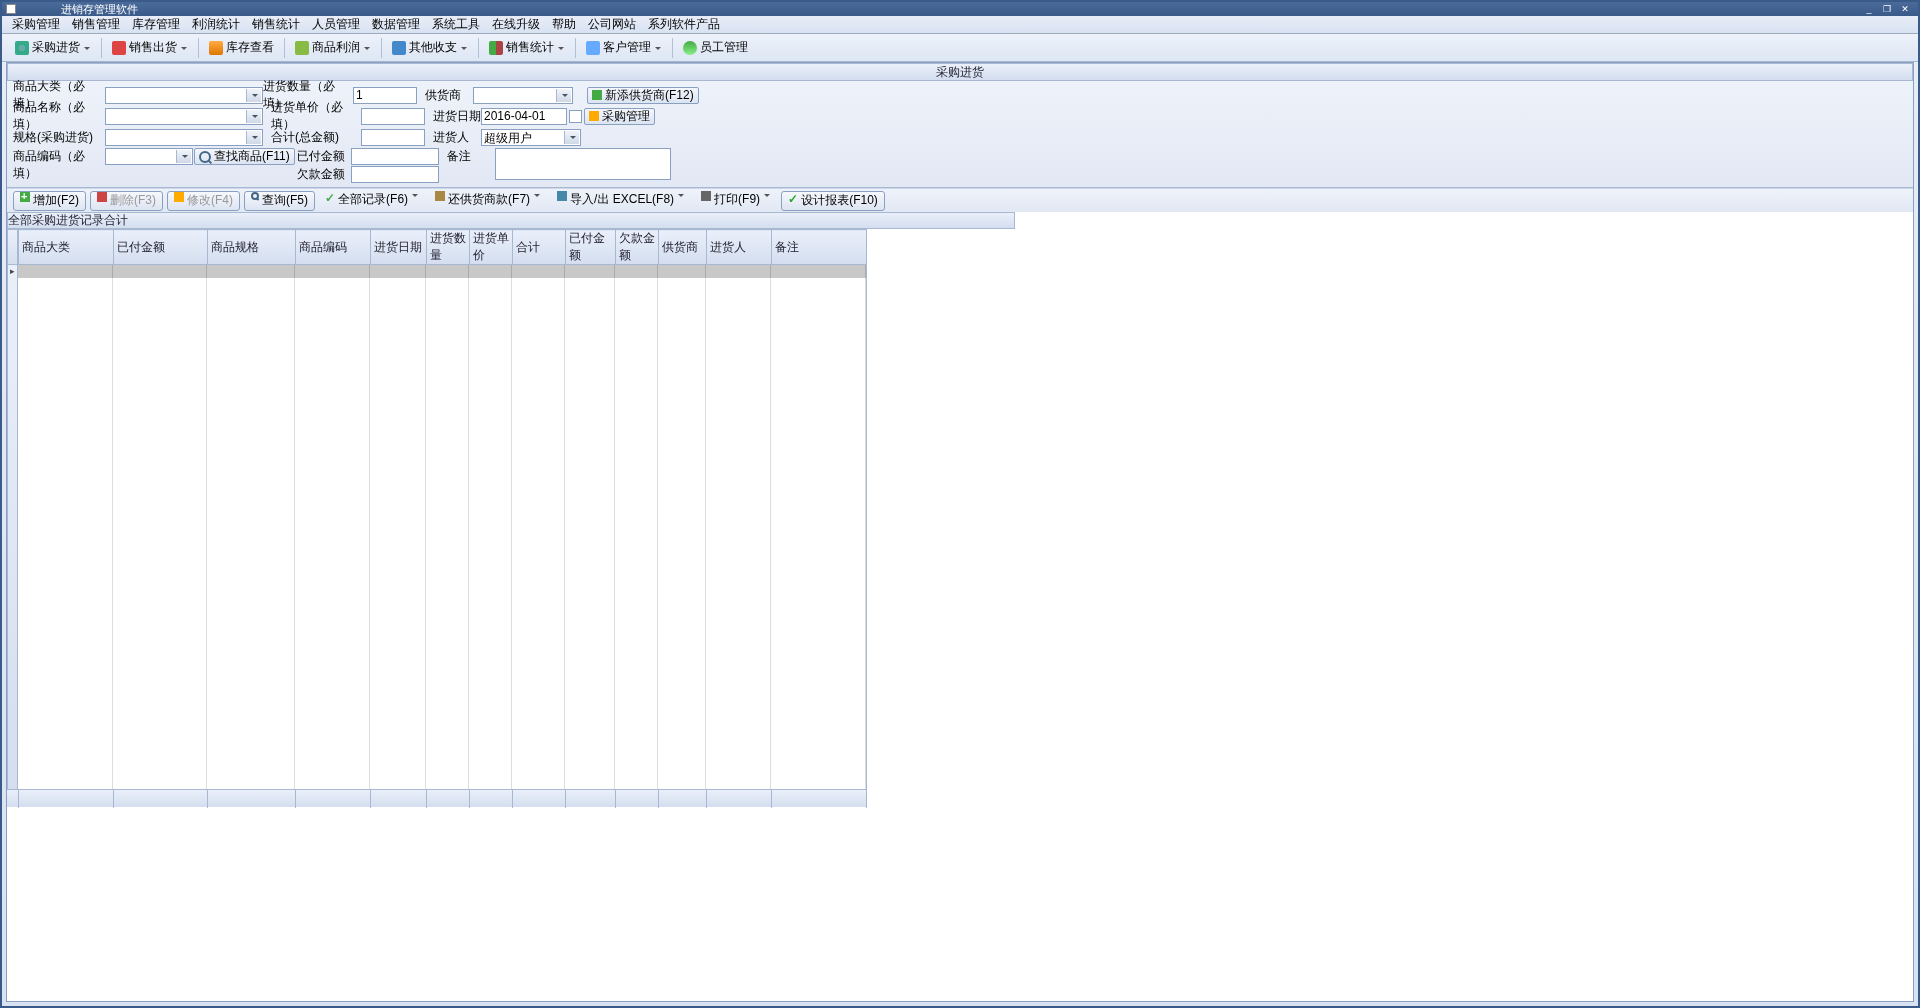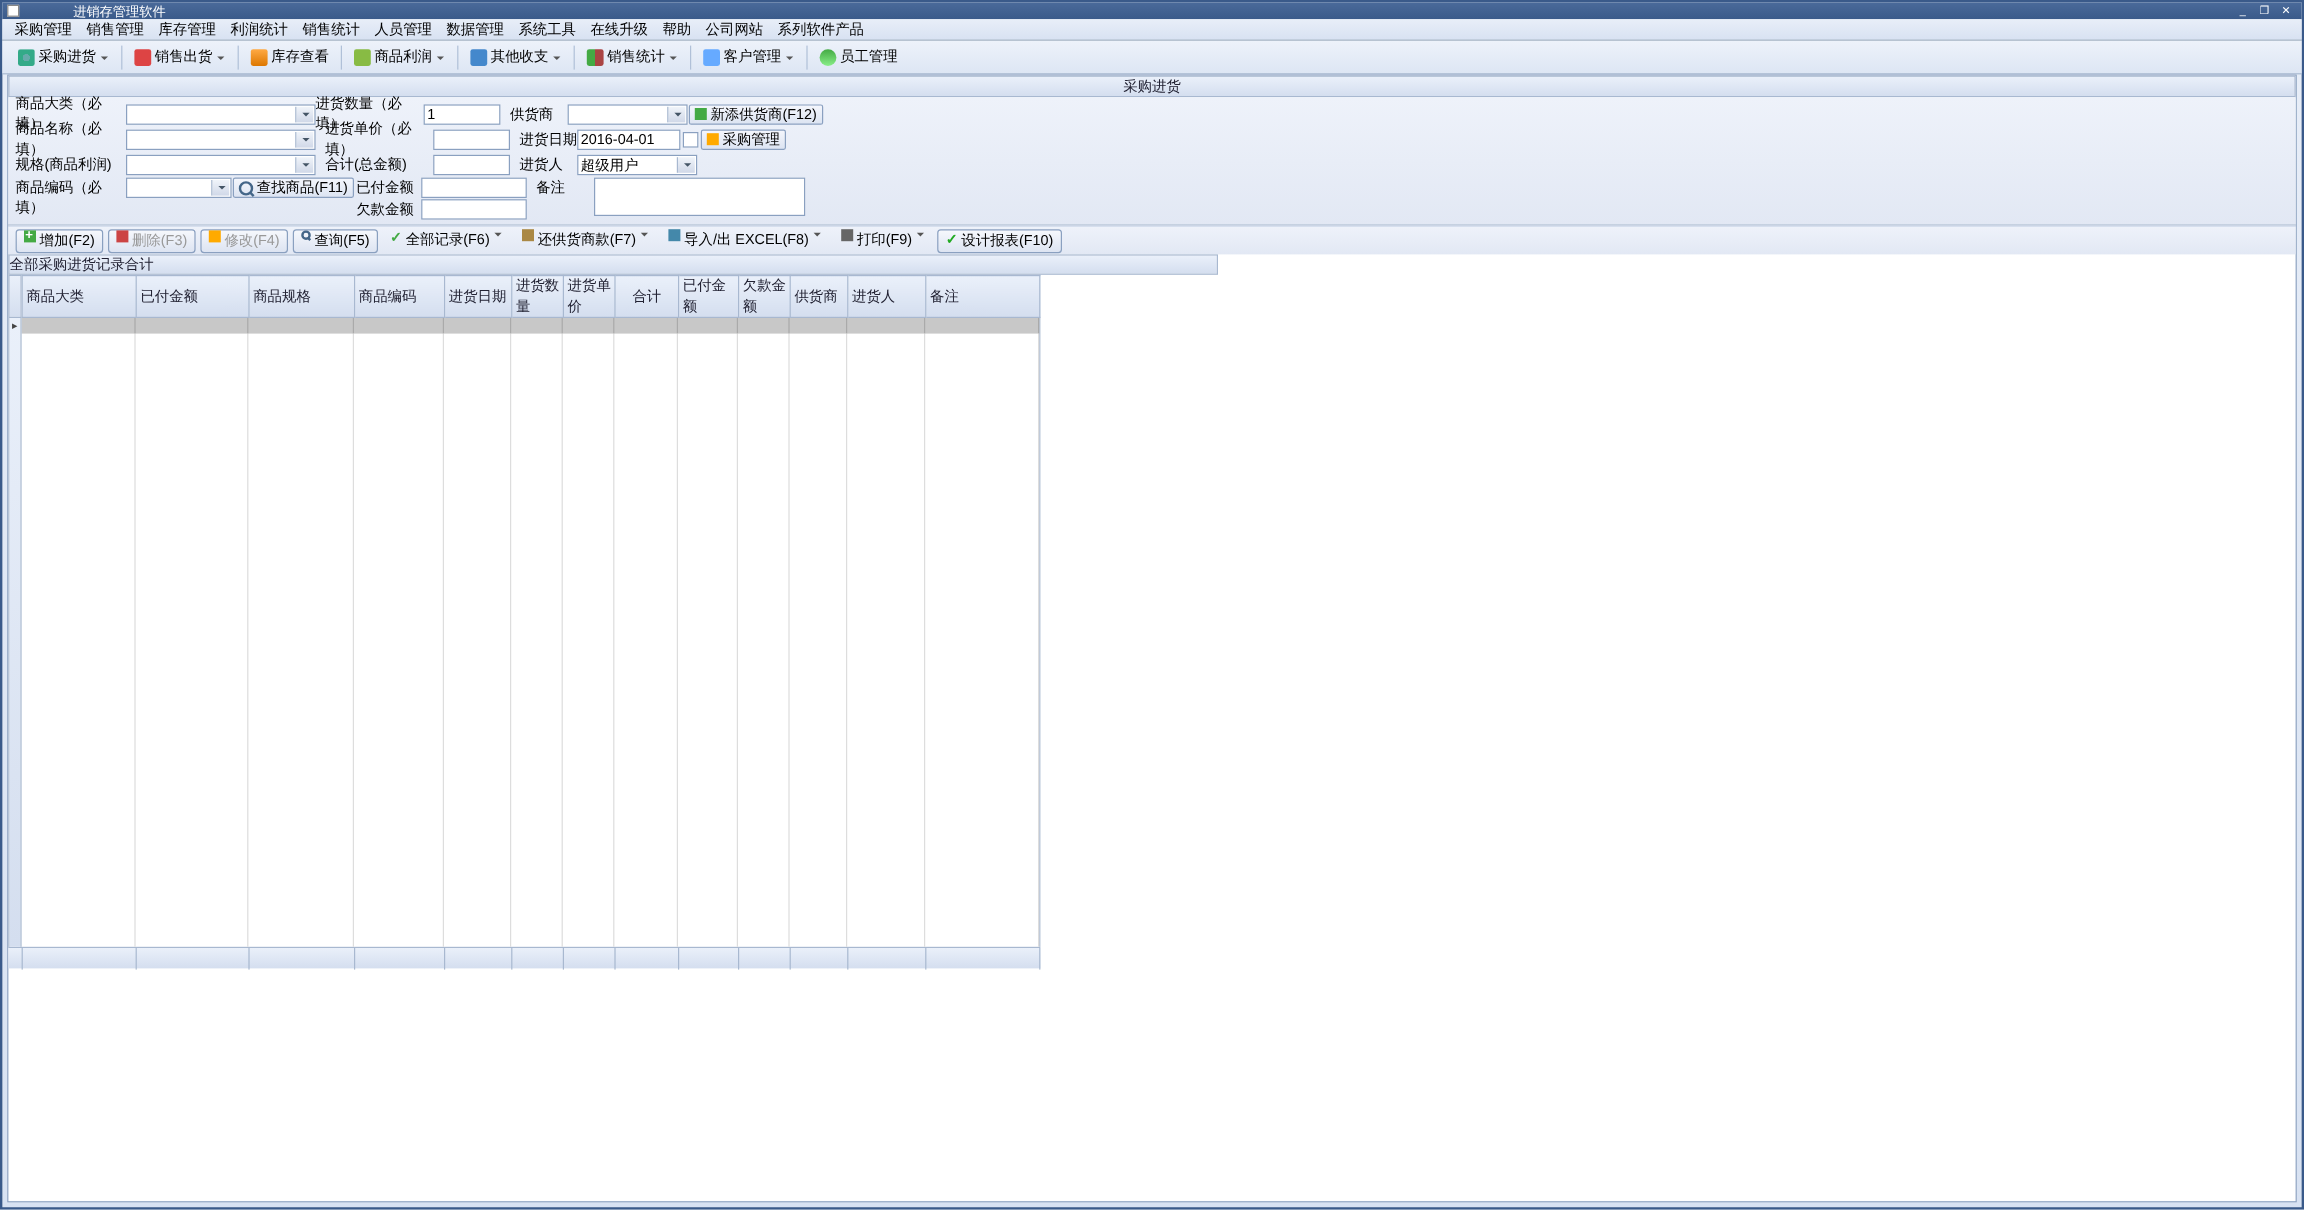--- a/index.html
+++ b/index.html
@@ -38,21 +38,21 @@
 
 .form-panel { background: linear-gradient(#eef2fa, #e2e8f4); border-bottom: 1px solid #a8b8d0; padding: 4px 6px; }
 .form-row { display: flex; align-items: center; height: 20px; margin-bottom: 1px; }
 .fld-label { width: 92px; color: #000; }
 .fld-input { height: 17px; background: #fff; border: 1px solid #8aa0c0; padding: 0 2px; }
 .fld-input.combo { position: relative; padding-right: 24px; }
 .fld-input.combo::after { content: ""; position: absolute; right: 1px; top: 1px; width: 14px; height: 13px; background: linear-gradient(#f0f4fa, #d0d8e8); border-left: 1px solid #a8b8d0; }
 .fld-input.combo::before { content: ""; position: absolute; right: 4px; top: 6px; border-left: 3px solid transparent; border-right: 3px solid transparent; border-top: 3px solid #456; z-index: 2; }
 .fld-chk { width: 13px; height: 13px; border: 1px solid #8aa0c0; background: #fff; margin-left: 2px; }
 
-.side-btn { height: 17px; background: linear-gradient(#f4f6fc, #dce4f2); border: 1px solid #8aa0c0; border-radius: 2px; padding: 0 4px; display: flex; align-items: center; gap: 3px; cursor: pointer; margin-left: 1px; }
+.side-btn { height: 17px; background: linear-gradient(#f4f6fc, #dce4f2); border: 1px solid #8aa0c0; border-radius: 2px; padding: 0 4px; display: flex; align-items: center; gap: 3px; cursor: pointer; margin-left: 14px; }
 .side-ic-add { width: 10px; height: 10px; background: #4a4; }
 .side-ic-edit { width: 10px; height: 10px; background: #fa0; }
 .side-ic-search { width: 12px; height: 12px; border: 2px solid #468; border-radius: 50%; position: relative; }
 .side-ic-search::after { content: ""; position: absolute; width: 4px; height: 2px; background: #468; bottom: -2px; right: -3px; transform: rotate(45deg); }
 
 
 .actionbar { height: 24px; background: linear-gradient(#eef2fa, #e2e8f4); border-top: 1px solid #cdd8ea; display: flex; align-items: center; padding: 2px 6px; gap: 4px; }
 .abtn { height: 20px; background: linear-gradient(#f6f8fc, #dde4f2); border: 1px solid #8aa0c0; border-radius: 3px; padding: 0 6px; display: flex; align-items: flex-start; gap: 3px; cursor: pointer; }
 .abtn.disabled { color: #999; cursor: default; }
 .aic { width: 10px; height: 10px; display: inline-block; }
@@ -194,21 +194,21 @@
         <span class="fld-label" style="margin-left:8px;width:48px">进货日期</span>
         <div class="fld-input" style="width:86px"><span>2016-04-01</span></div>
         <span class="fld-chk"></span>
         <div class="side-btn" style="margin-left:2px">
             <span class="side-ic-edit"></span>
             <span>采购管理</span>
           </div>
       </div>
 
       <div class="form-row">
-        <span class="fld-label">规格(商品利润)</span>
+        <span class="fld-label">规格(采购进货)</span>
         <div class="fld-input combo" style="width:158px"><span></span></div>
         <span class="fld-label" style="margin-left:8px;width:90px">合计(总金额)</span>
         <div class="fld-input" style="width:64px"><span></span></div>
         <span class="fld-label" style="margin-left:8px;width:48px">进货人</span>
         <div class="fld-input combo" style="width:100px"><span>超级用户</span></div>
       </div>
 
       <div class="form-row" style="height:34px;align-items:flex-start">
         <span class="fld-label">商品编码（必填）</span>
         <div class="fld-input combo" style="width:88px"><span></span></div>
@@ -282,21 +282,21 @@
       <table class="grid">
         <thead>
             <tr id="grid-header-row">
               <th style="width: 95px;">商品大类</th>
               <th style="width: 94px;">已付金额</th>
               <th style="width: 88px;">商品规格</th>
               <th style="width: 75px;">商品编码</th>
               <th style="width: 56px;">进货日期</th>
               <th style="width: 43px;">进货数量</th>
               <th style="width: 43px;">进货单价</th>
-              <th style="width: 53px; text-align: center;">合计</th>
+              <th style="width: 53px;">合计</th>
               <th style="width: 50px;">已付金额</th>
               <th style="width: 43px;">欠款金额</th>
               <th style="width: 48px;">供货商</th>
               <th style="width: 65px;">进货人</th>
               <th style="width: 95px;">备注</th>
             </tr>
           </thead>
       </table>
     </div>
 

